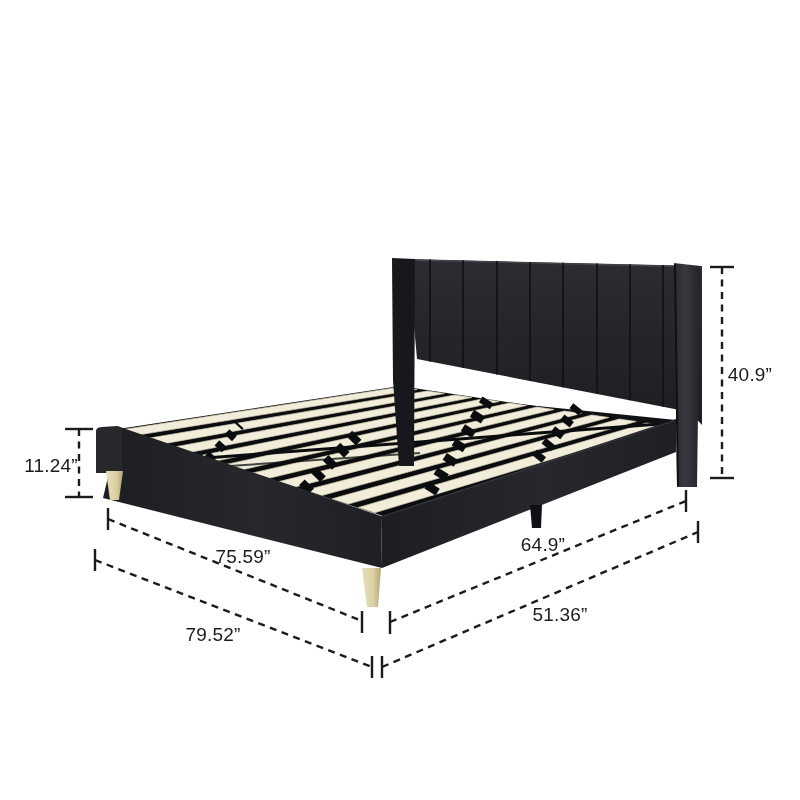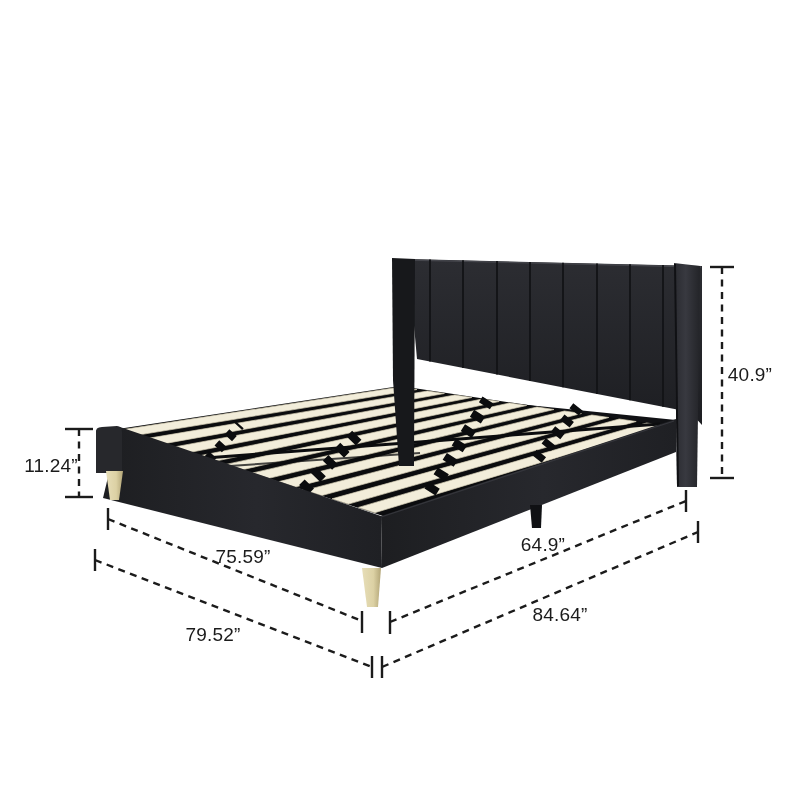--- a/index.html
+++ b/index.html
@@ -141,14 +141,14 @@
         <line class="cap" x1="698" y1="521" x2="698" y2="543"></line>
       </g>
     </g>
   </svg>
 
   <div class="dim-label" style="left:51px;top:466px;">11.24”</div>
   <div class="dim-label" style="left:750px;top:375px;">40.9”</div>
   <div class="dim-label" style="left:243px;top:557px;">75.59”</div>
   <div class="dim-label" style="left:213px;top:635px;">79.52”</div>
   <div class="dim-label" style="left:543px;top:545px;">64.9”</div>
-  <div class="dim-label" style="left:560px;top:615px;">84.64”</div>
+  <div class="dim-label" style="left:560px;top:615px;">51.36”</div>
 </div>
 
 </body></html>

